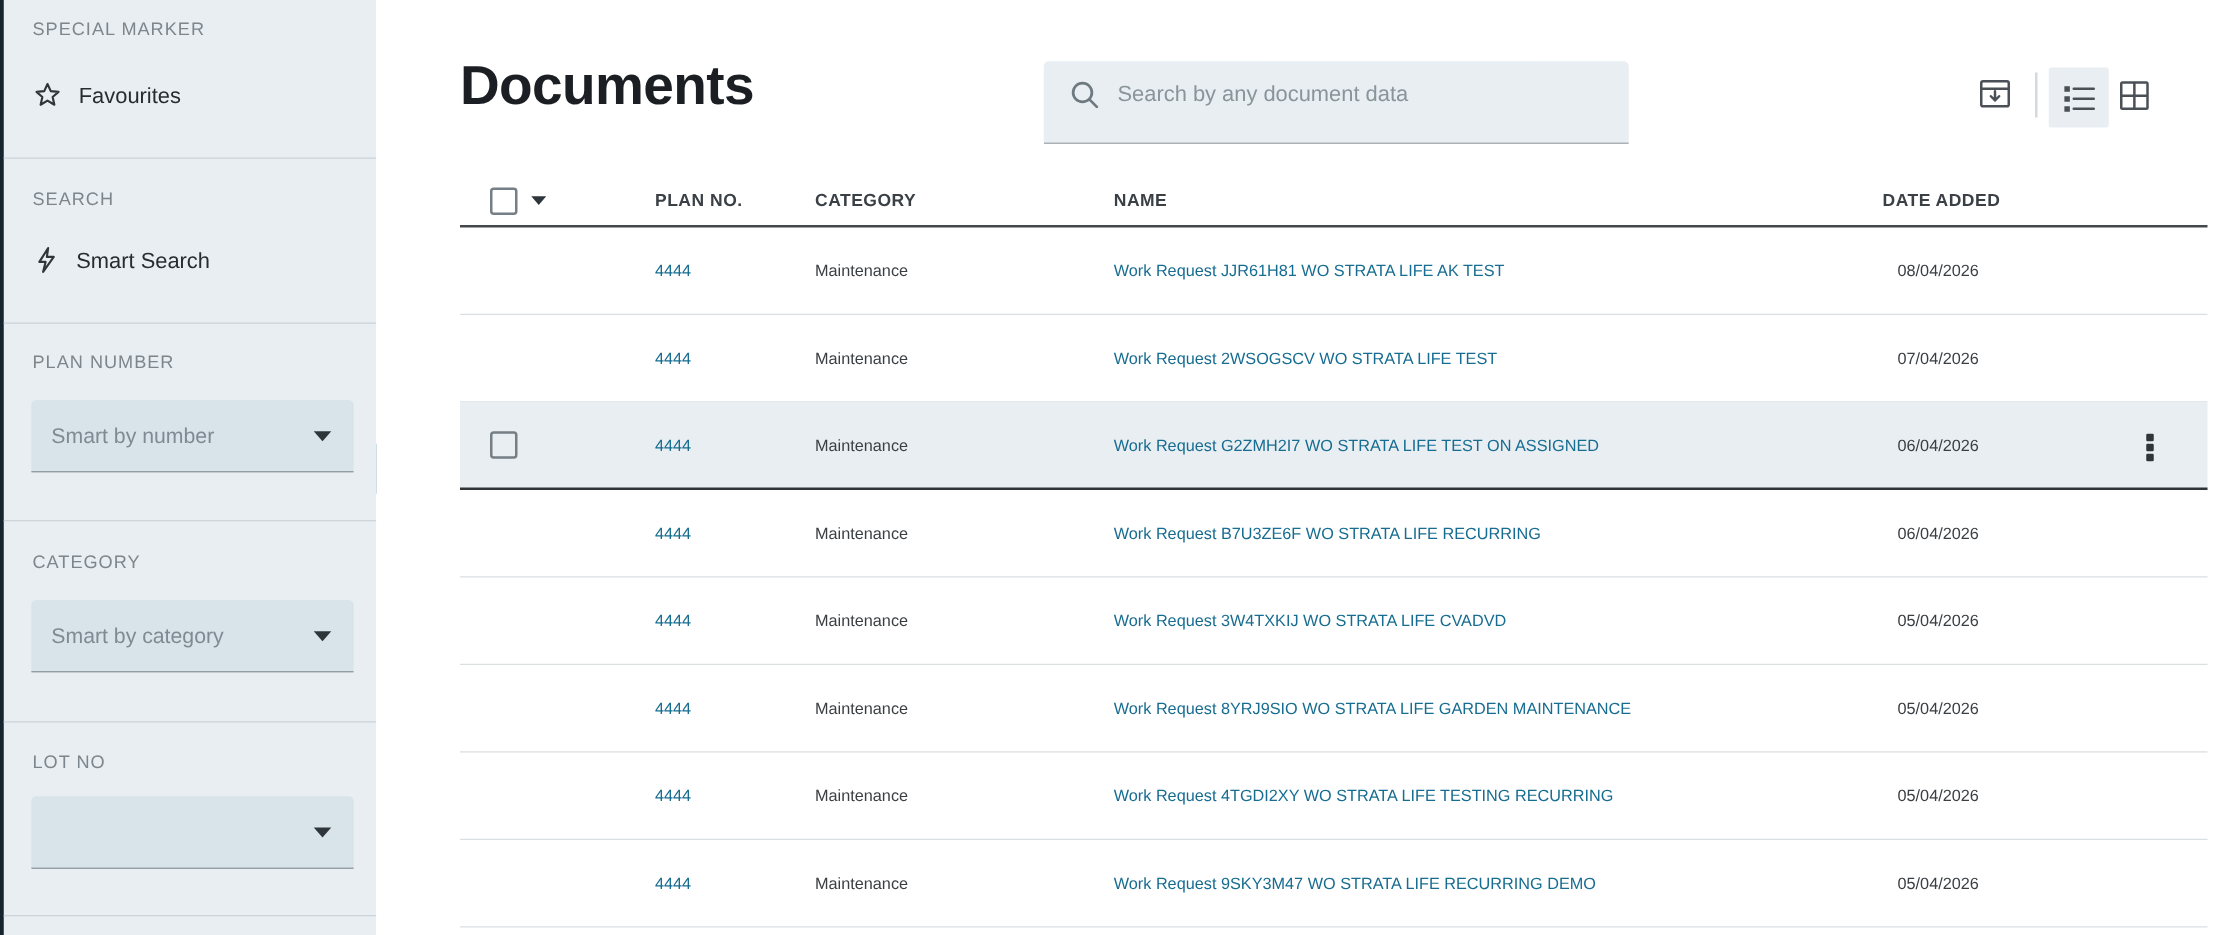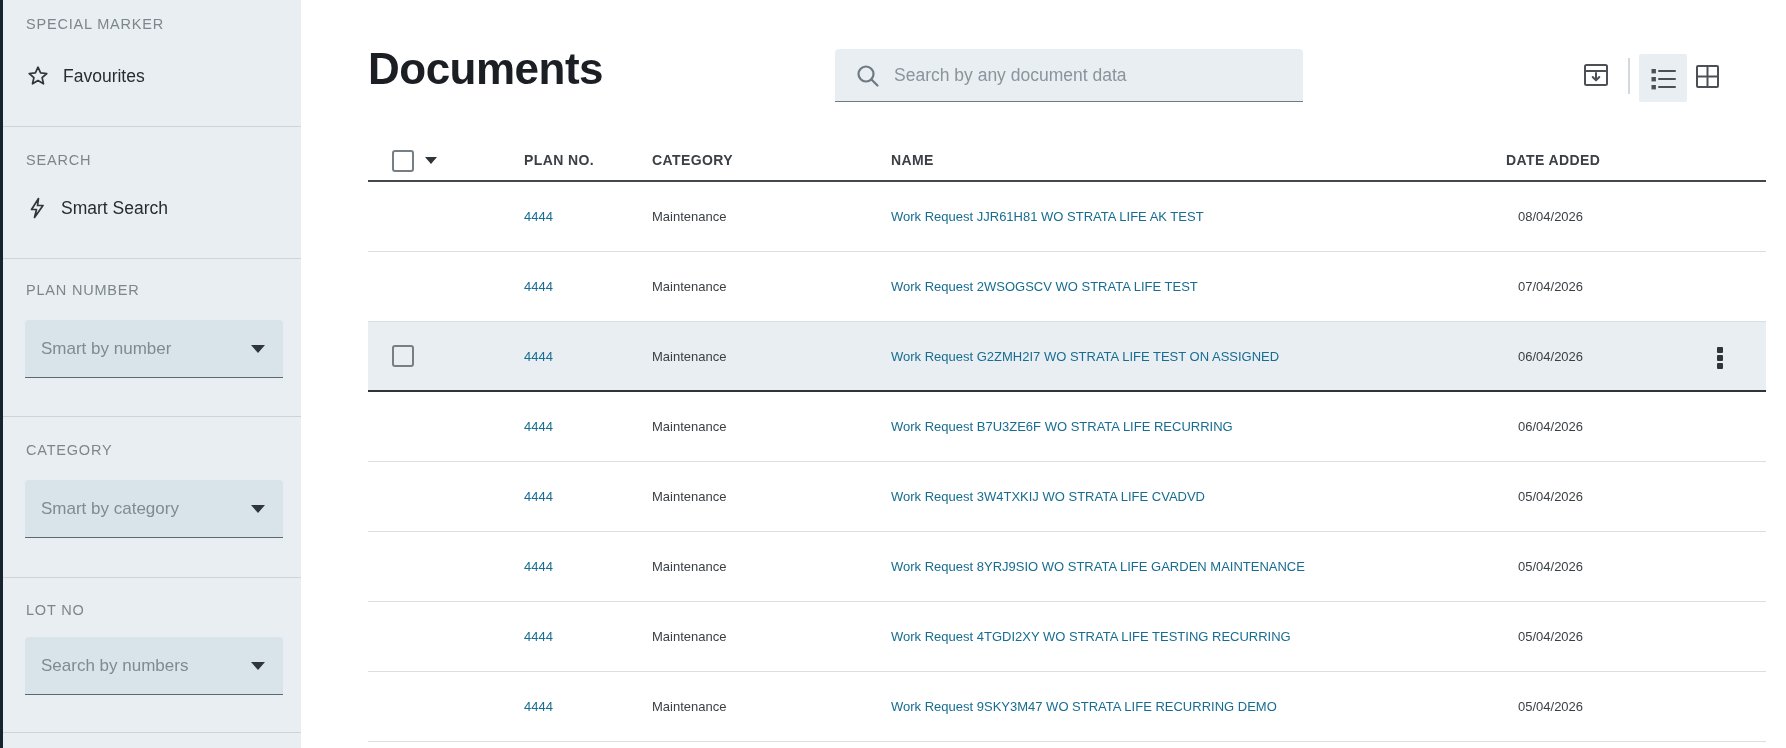--- a/index.html
+++ b/index.html
@@ -26,21 +26,21 @@
     background:#0d4f72; border-radius:0 10px 10px 0; cursor:pointer; }
   .collapse-tab .tri { position:absolute; left:7px; top:15px; width:0; height:0;
     border-top:5px solid transparent; border-bottom:5px solid transparent;
     border-right:6px solid #fff; }
 
   
   .main { position:absolute; left:301px; top:0; width:1485px; height:748px; background:#fff; }
   .page-title { position:absolute; left:67px; top:44px; font-size:44px; font-weight:700;
     color:#1b1f23; letter-spacing:-0.5px; }
 
-  .searchbox { position:absolute; left:534px; top:49px; width:468px; height:53px;
+  .searchbox { position:absolute; left:534px; top:49px; width:468px; height:66px;
     background:#e8eef2; border-radius:4px 4px 0 0; border-bottom:1px solid #6f7a81; }
   .searchbox svg { position:absolute; left:20px; top:14px; }
   .searchbox input { position:absolute; left:59px; top:0; width:390px; height:52px;
     background:transparent; border:none; outline:none; font-size:17.5px; color:#3c4247;
     font-family:inherit; }
   .searchbox input::placeholder { color:#8a949b; }
 
   .viewbtn { position:absolute; cursor:pointer; }
   .vc-divider { position:absolute; left:1327px; top:58px; width:2px; height:36px; background:#d3d9dc; }
   .vc-active { position:absolute; left:1338px; top:54px; width:48px; height:48px;
@@ -109,21 +109,20 @@
 
   <div class="side-label" style="top:442px">CATEGORY</div>
   <div class="field" style="top:480px">
     <span class="ph">Smart by category</span>
     <span class="caret-dn"></span>
   </div>
   <div class="divider" style="top:577px"></div>
 
   <div class="side-label" style="top:602px">LOT NO</div>
   <div class="field" style="top:637px">
-    <span class="ph">Search by numbers</span>
     <span class="caret-dn"></span>
   </div>
   <div class="divider" style="top:732px"></div>
 </aside>
 
 <div class="collapse-tab">
   <span class="tri"></span>
 </div>
 
 <main class="main">

